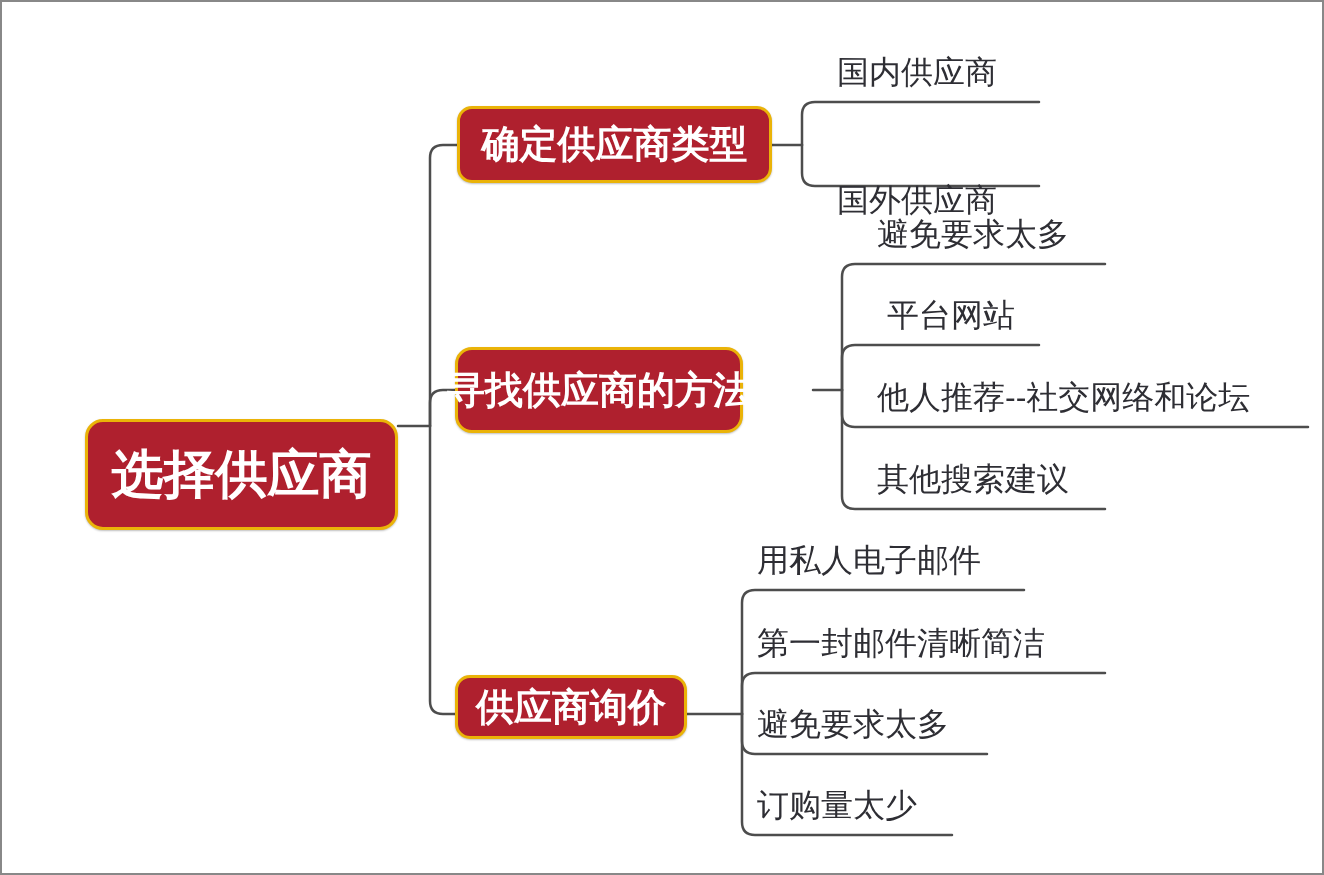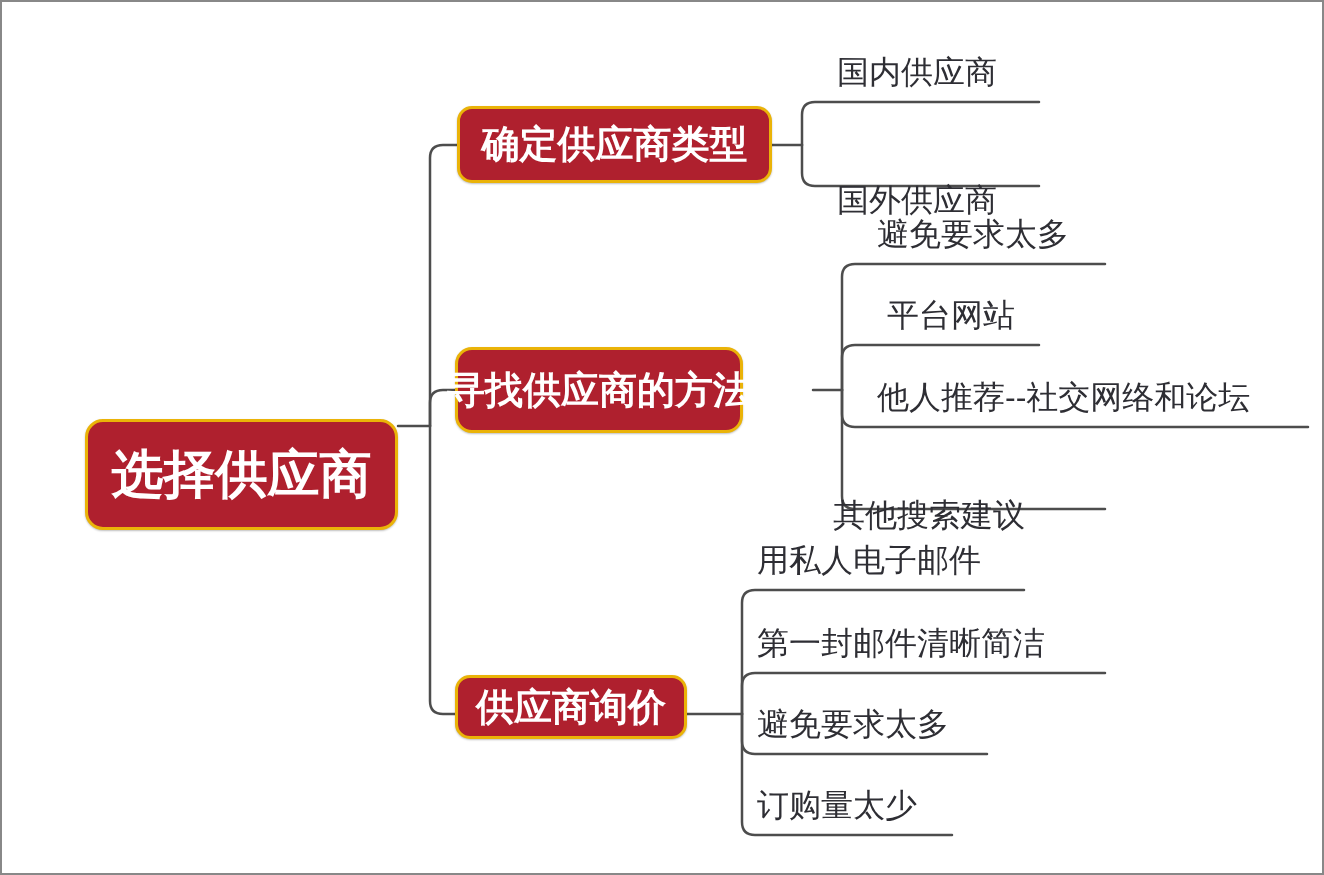--- a/index.html
+++ b/index.html
@@ -74,21 +74,21 @@
     line-height: 40px;
     font-size: 32px;
     color: #2e2e34;
     white-space: nowrap;
   }
   .c11 { left: 835px; top: 50px;  }
   .c12 { left: 835px; top: 134px; margin-top: 44px; }
   .c21 { left: 875px; top: 212px; }
   .c22 { left: 875px; top: 293px; margin-left: 10px; }
   .c23 { left: 875px; top: 375px; }
-  .c24 { left: 831px; top: 457px; margin-top: 36px; }
+  .c24 { left: 875px; top: 457px; }
   .c31 { left: 755px; top: 538px; }
   .c32 { left: 755px; top: 621px; }
   .c33 { left: 755px; top: 702px; }
   .c34 { left: 755px; top: 783px; text-align: center; }
 </style>
 </head>
 <body>
 
 <div class="page">
   <div class="canvas">

